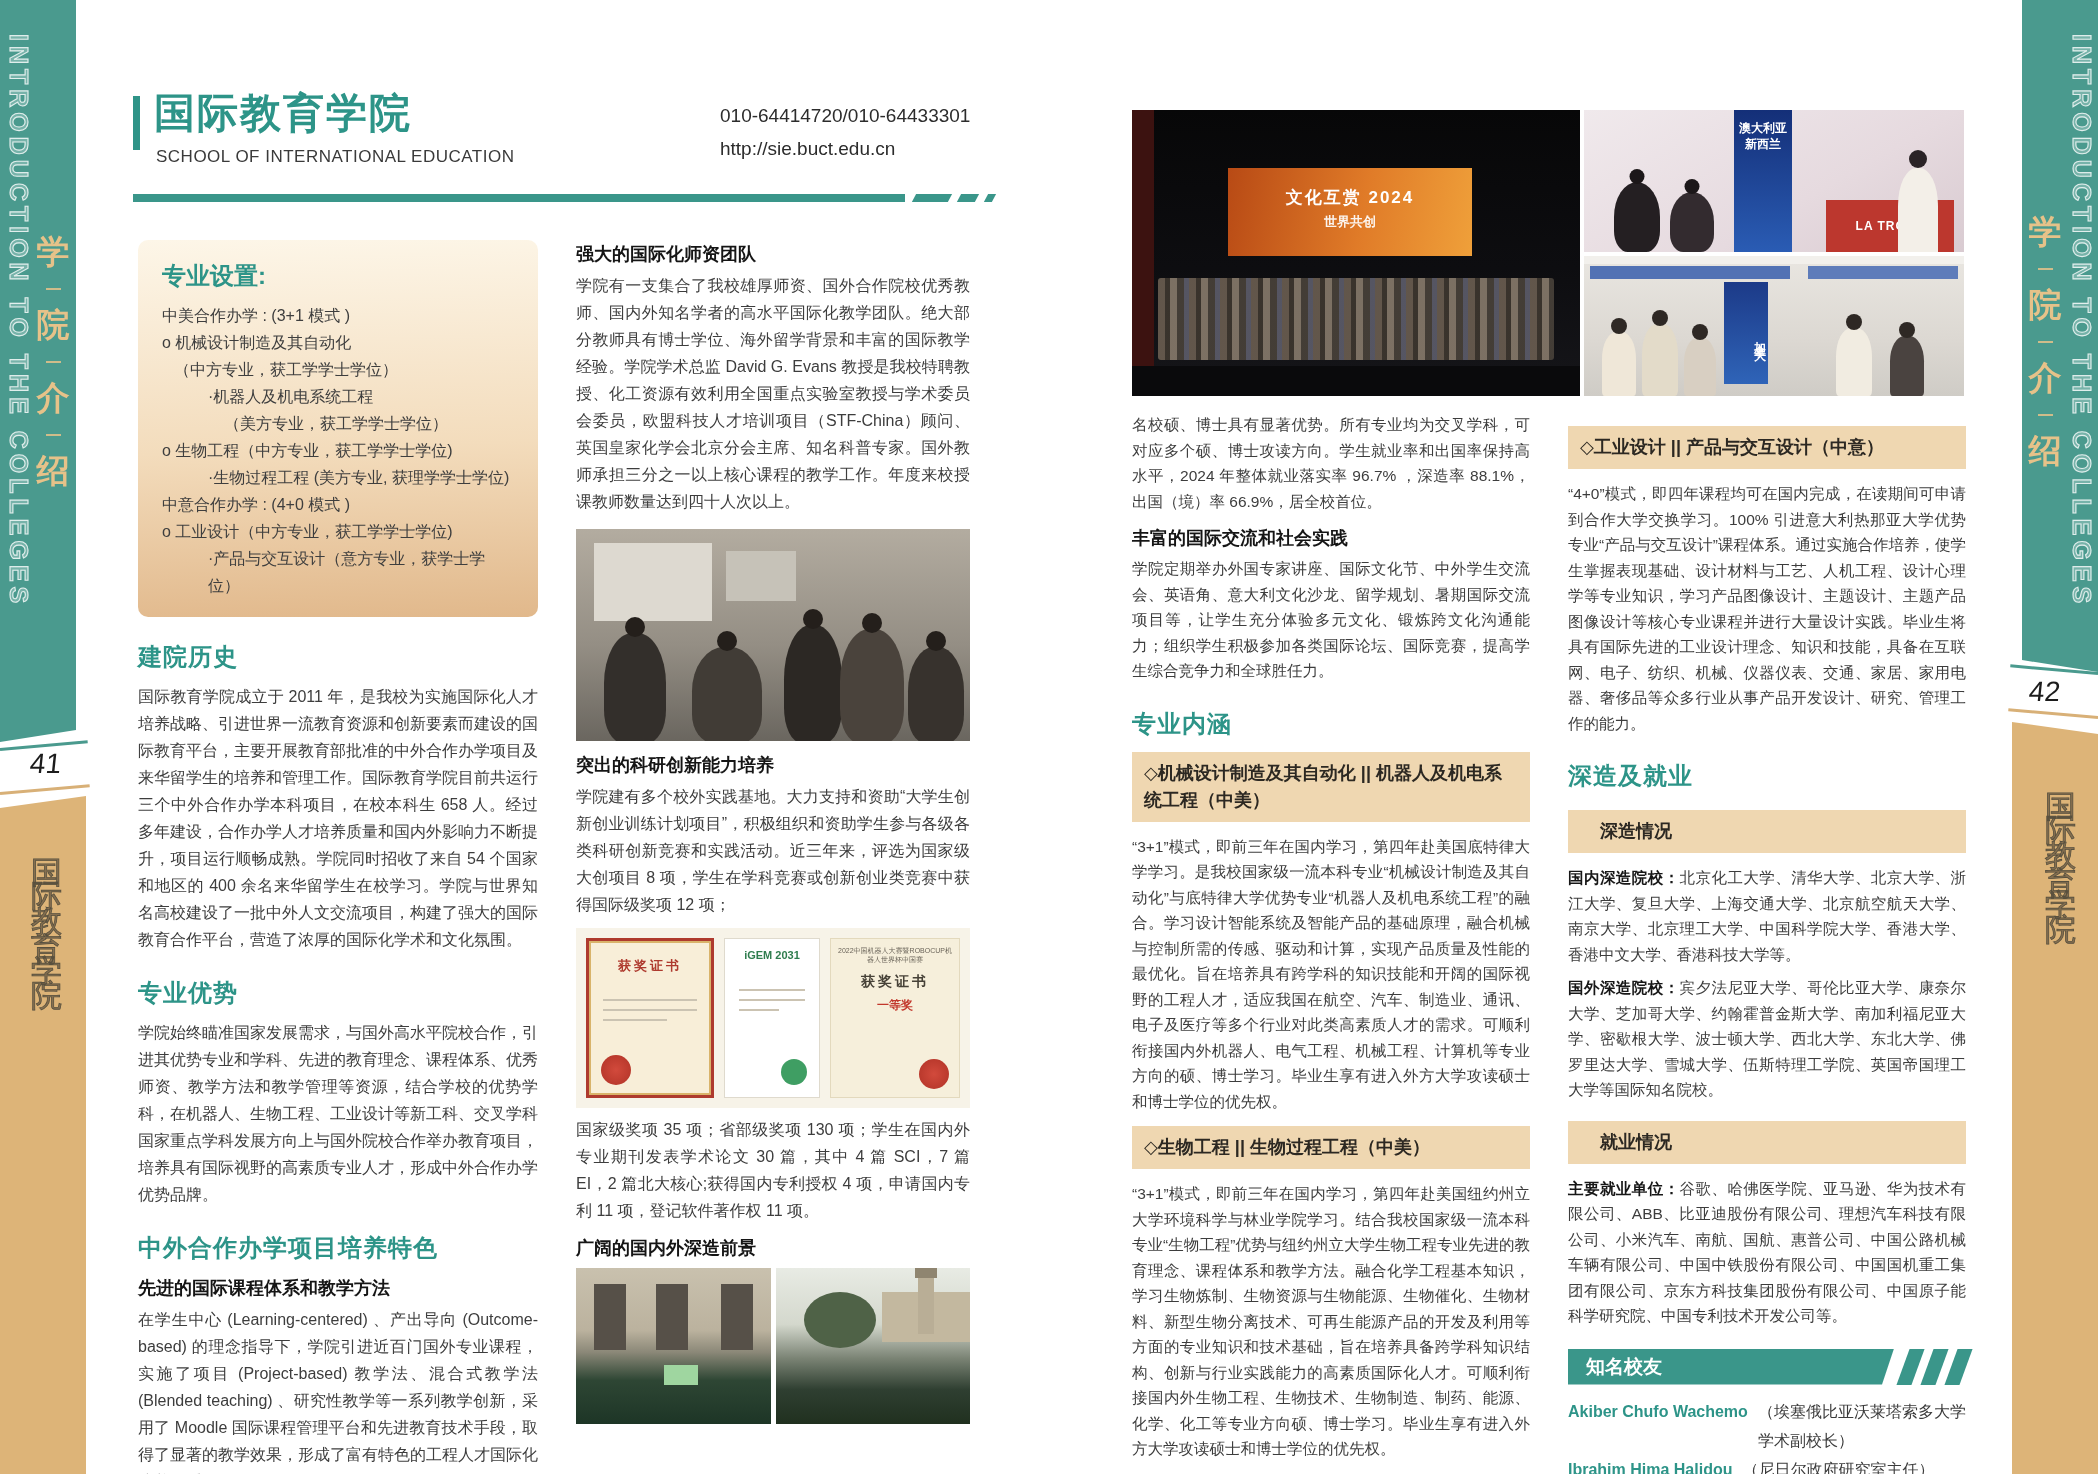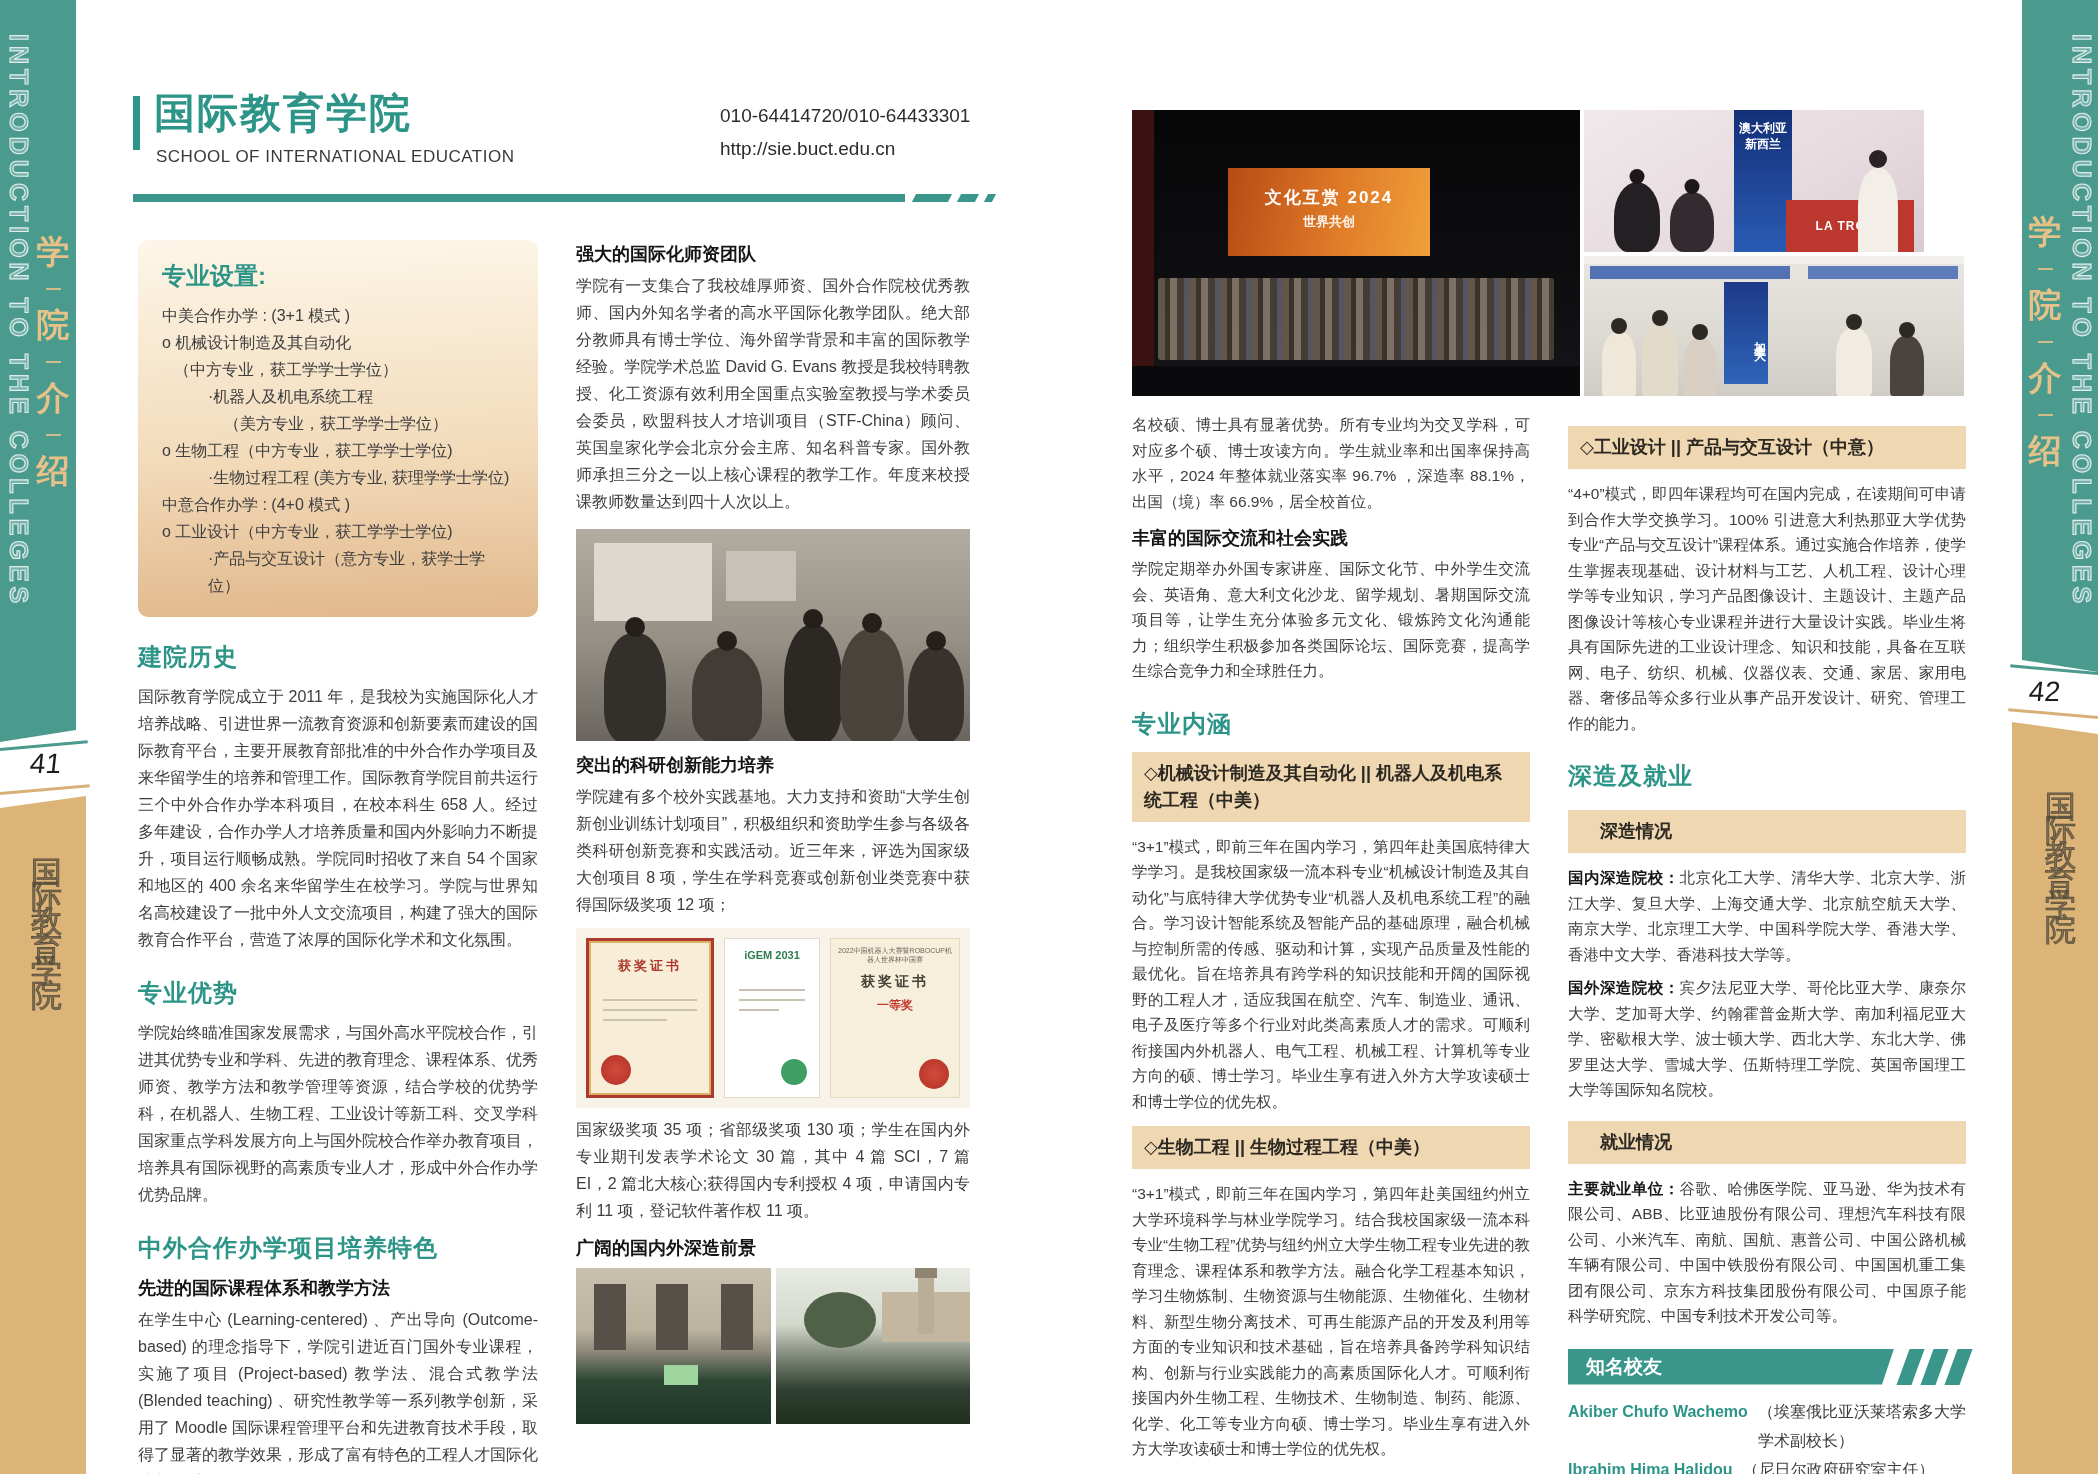--- a/index.html
+++ b/index.html
@@ -122,28 +122,28 @@
   .g1 .bn{position:absolute;left:45%;top:62%;width:34px;height:20px;background:#9fd6a0;}
   .g2{background:linear-gradient(180deg,#e8ebe4 0%,#d4d8cd 36%,#7a8374 58%,#2f3f31 78%,#20301f 100%);}
   .g2 .bldg{position:absolute;right:0;top:24px;width:88px;height:50px;background:#c3b89f;}
   .g2 .tower{position:absolute;right:36px;top:6px;width:16px;height:60px;background:#b9ae96;}
   .g2 .tcap{position:absolute;right:33px;top:0;width:22px;height:10px;background:#8f8570;}
   .g2 .tree{position:absolute;left:28px;top:24px;width:72px;height:56px;border-radius:50%;background:#4f6247;}
 
   .collage{position:absolute;left:1132px;top:110px;width:832px;height:286px;}
   .cg-left{position:absolute;left:0;top:0;width:448px;height:286px;background:linear-gradient(180deg,#070708 0%,#0d0d10 55%,#16161a 100%);}
   .curtain{position:absolute;left:0;top:0;width:22px;height:100%;background:#3c1210;}
-  .screen{position:absolute;left:96px;top:58px;width:202px;height:88px;text-align:center;color:#fff;
+  .screen{position:absolute;left:96px;top:58px;width:244px;height:88px;text-align:center;color:#fff;
           background:linear-gradient(100deg,#b84a15 0%,#e07b28 55%,#efa03a 100%);}
   .scr1{margin-top:18px;font-size:17px;font-weight:800;letter-spacing:2px;}
   .scr2x{font-size:13px;font-weight:700;opacity:.92;margin-top:4px;}
   .crowd{position:absolute;left:26px;right:26px;top:168px;height:82px;border-radius:3px;opacity:.9;
          background:repeating-linear-gradient(90deg,#6b5e51 0 7px,#3e372f 7px 12px,#887b6c 12px 19px,#49423a 19px 26px,#5d5d6b 26px 31px);}
   .stagefront{position:absolute;left:0;bottom:0;width:100%;height:30px;background:#0a0a0c;}
-  .cg-rt{position:absolute;left:452px;top:0;width:340px;height:142px;background:linear-gradient(150deg,#f0e9ec 0%,#e6dadf 60%,#d9cbd1 100%);}
+  .cg-rt{position:absolute;left:452px;top:0;width:380px;height:142px;background:linear-gradient(150deg,#f0e9ec 0%,#e6dadf 60%,#d9cbd1 100%);}
   .bluebn{position:absolute;left:150px;top:0;width:58px;height:100%;text-align:center;color:#fff;font-weight:700;font-size:12px;
           background:linear-gradient(180deg,#142f78,#2a5cb4);padding-top:10px;box-sizing:border-box;}
   .bluebn span{display:block;line-height:16px;}
   .reddesk{position:absolute;right:10px;bottom:0;width:128px;height:52px;background:#bc372e;color:#fff;
            font-weight:800;font-size:12px;text-align:center;line-height:52px;letter-spacing:1px;}
   .cf{position:absolute;border-radius:50% 50% 30% 30%;background:#241f22;}
   .cf::after{content:'';position:absolute;top:-13px;left:50%;transform:translateX(-50%);width:15px;height:15px;border-radius:50%;background:#1c1719;}
   .cf1{left:30px;bottom:0;width:46px;height:70px;}
   .cf2{left:86px;bottom:0;width:44px;height:60px;background:#332b2f;}
   .cfw{position:absolute;right:26px;bottom:0;width:40px;height:84px;border-radius:45% 45% 0 0;background:#f3efe8;}

